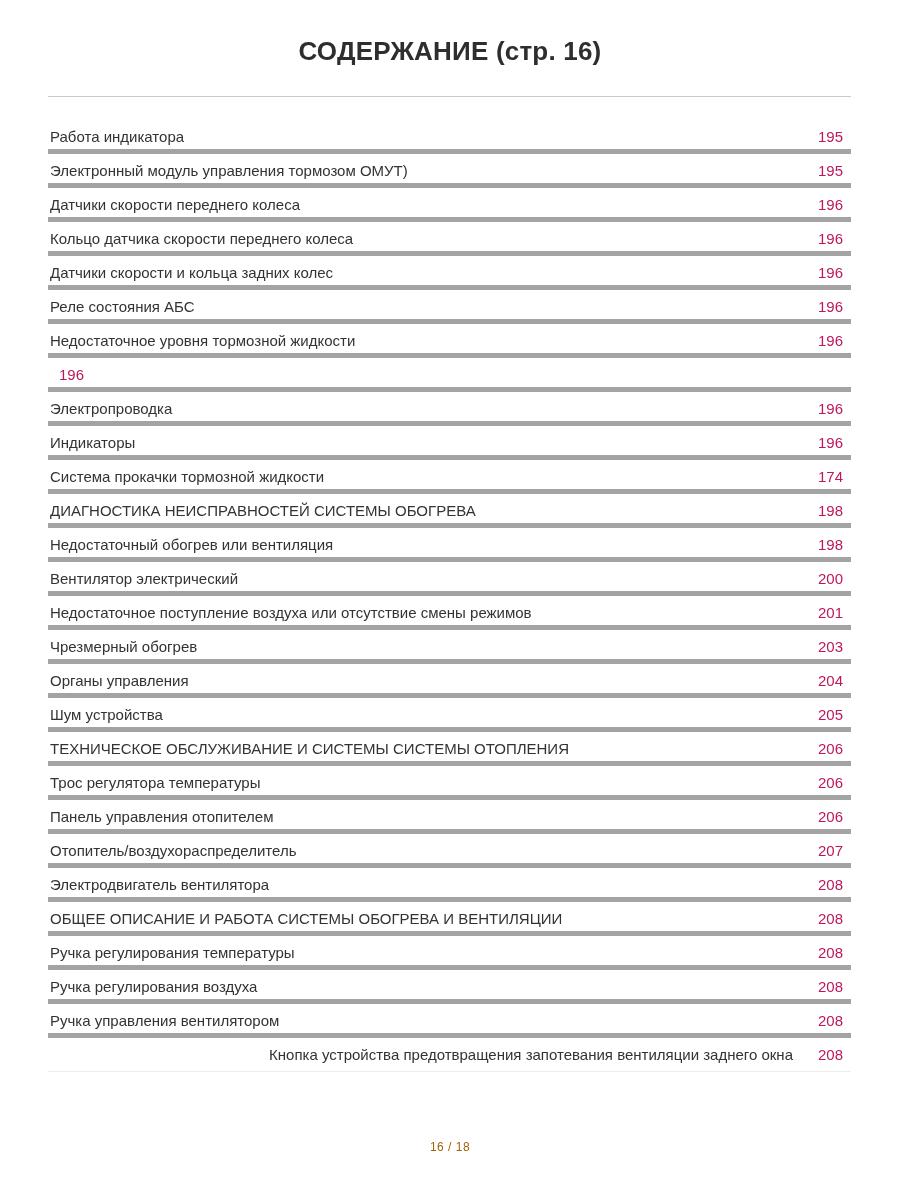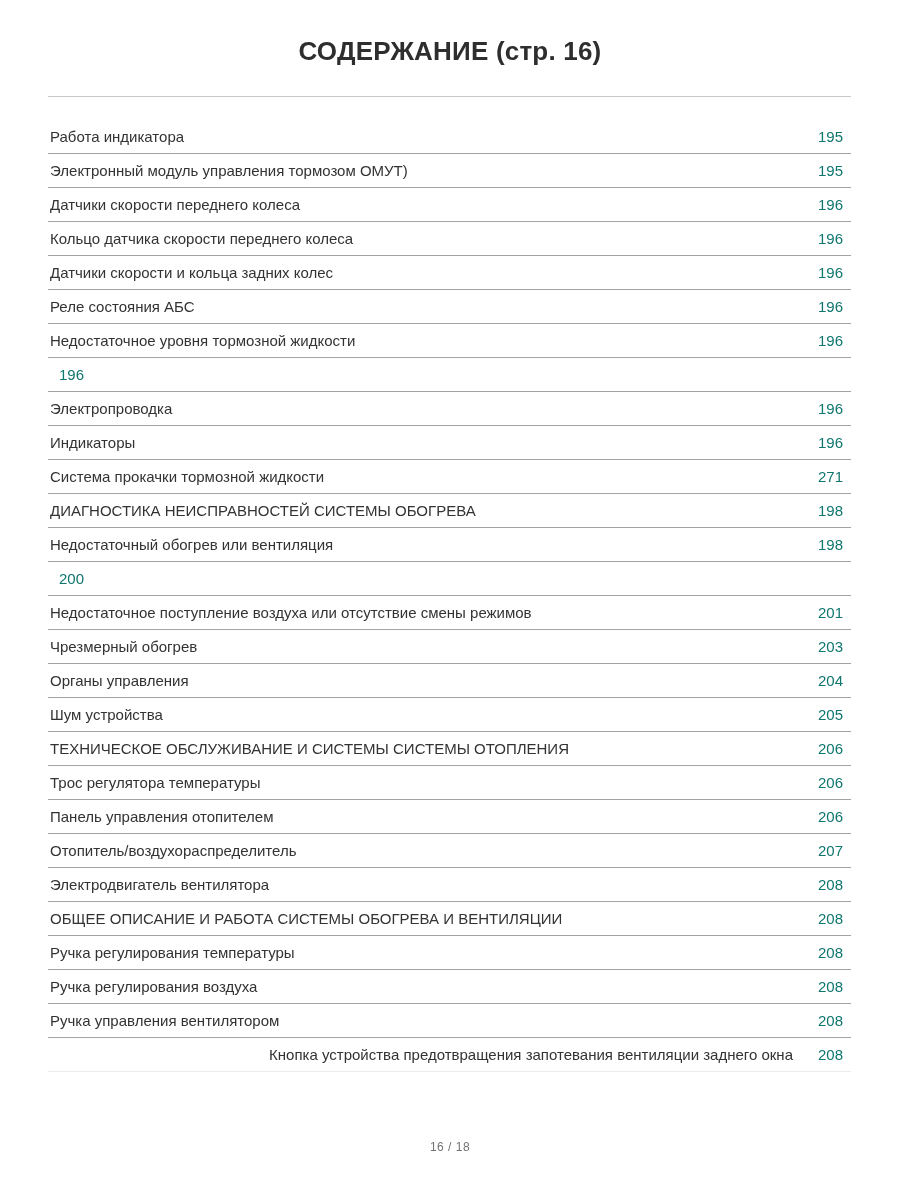--- a/index.html
+++ b/index.html
@@ -48,53 +48,53 @@
     left: 48px;
     top: 120px;
     width: 803px;
   }
   .toc-row {
     display: flex;
     align-items: baseline;
     justify-content: space-between;
     height: 34px;
     box-sizing: border-box;
-    border-bottom: 1px solid #a3a3a3;
+    border-bottom: 5px solid #a3a3a3;
     padding: 0 0 0 2px;
   }
   .toc-row:last-child {
     border-bottom: 1px solid #ececec;
     justify-content: flex-end;
   }
   .toc-title {
     font-size: 15px;
     line-height: 34px;
     color: #333333;
     white-space: nowrap;
     overflow: hidden;
     text-overflow: ellipsis;
     padding-right: 16px;
   }
   .toc-page {
     font-size: 15px;
     line-height: 34px;
-    color: #0f766e;
+    color: #be185d;
     text-align: right;
     min-width: 34px;
     flex: 0 0 auto;
     padding-right: 8px;
   }
   .footer {
     position: absolute;
     left: 0;
     top: 1140px;
     width: 900px;
     text-align: center;
     font-size: 12px;
-    color: #737373;
+    color: #a16207;
     letter-spacing: 0.5px;
   }
 </style>
 </head>
 <body>
 
 <div class="page">
 
   <div class="doc-title">СОДЕРЖАНИЕ (стр. 16)</div>
 
@@ -135,31 +135,32 @@
       <div class="toc-row">
         <span class="toc-title">Электропроводка</span>
         <span class="toc-page">196</span>
       </div>
       <div class="toc-row">
         <span class="toc-title">Индикаторы</span>
         <span class="toc-page">196</span>
       </div>
       <div class="toc-row">
         <span class="toc-title">Система прокачки тормозной жидкости</span>
-        <span class="toc-page">271</span>
+        <span class="toc-page">174</span>
       </div>
       <div class="toc-row">
         <span class="toc-title">ДИАГНОСТИКА НЕИСПРАВНОСТЕЙ СИСТЕМЫ ОБОГРЕВА</span>
         <span class="toc-page">198</span>
       </div>
       <div class="toc-row">
         <span class="toc-title">Недостаточный обогрев или вентиляция</span>
         <span class="toc-page">198</span>
       </div>
       <div class="toc-row">
+        <span class="toc-title">Вентилятор электрический</span>
         <span class="toc-page">200</span>
       </div>
       <div class="toc-row">
         <span class="toc-title">Недостаточное поступление воздуха или отсутствие смены режимов</span>
         <span class="toc-page">201</span>
       </div>
       <div class="toc-row">
         <span class="toc-title">Чрезмерный обогрев</span>
         <span class="toc-page">203</span>
       </div>

